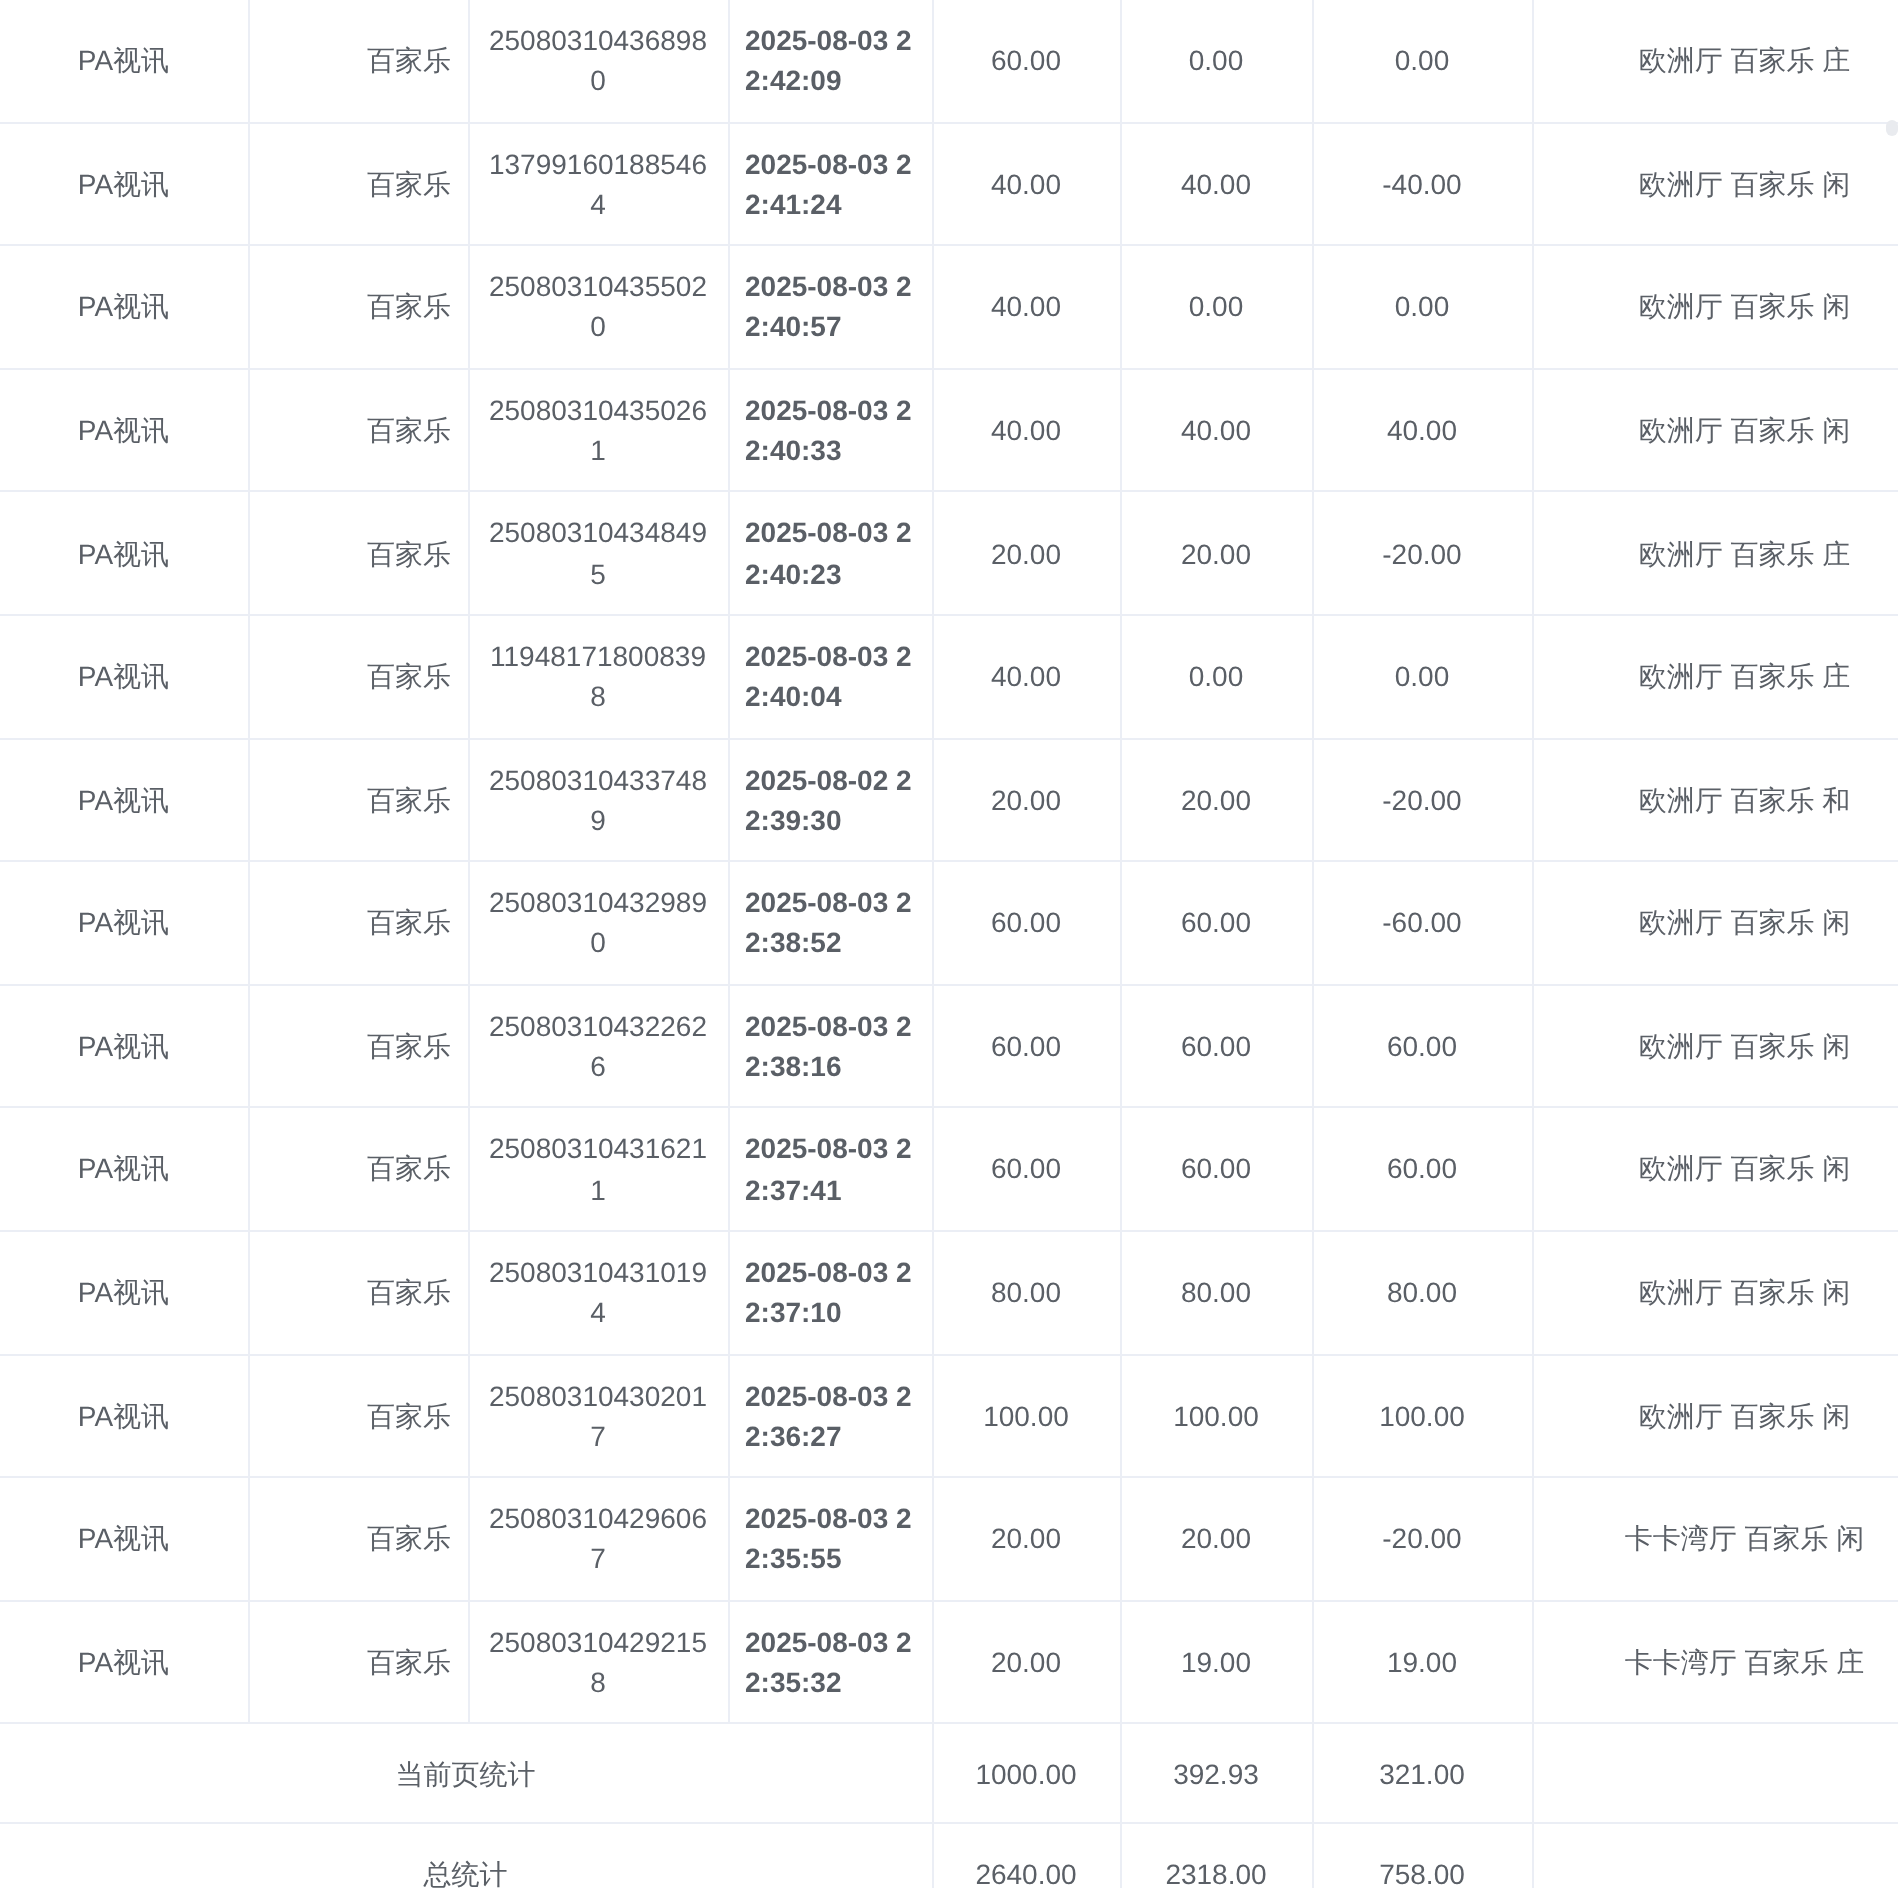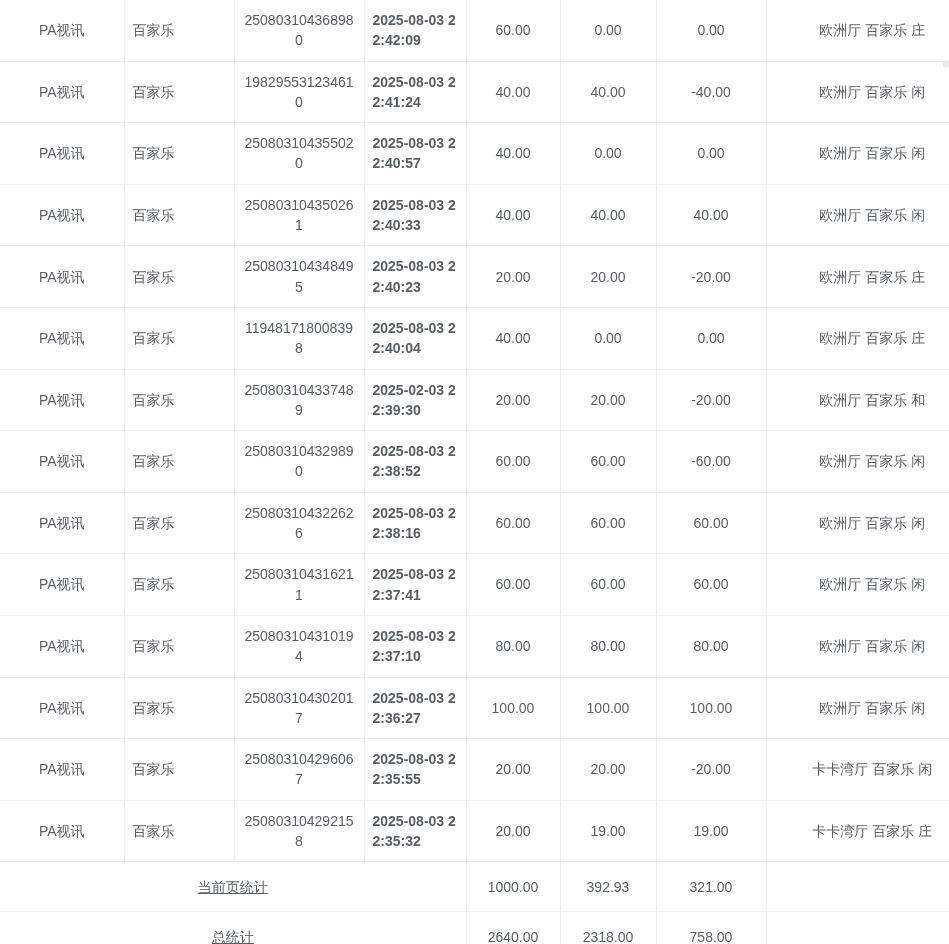--- a/index.html
+++ b/index.html
@@ -28,36 +28,35 @@
     color: #5a5f66;
     word-break: break-all;
   }
   .bet-table tr td:last-child {
     border-right: none;
   }
   .bet-table tr.data-row td {
     height: 60px;
   }
   .col-platform { width: 124px; text-align: center; }
-  .col-game     { width: 110px; text-align: left; }
+  .col-game     { width: 110px; text-align: right; }
   .col-betid    { width: 130px; text-align: center; }
   .col-time     { width: 102px; text-align: left; font-weight: bold; }
   .col-amount   { width: 94px;  text-align: center; }
   .col-valid    { width: 96px;  text-align: center; }
   .col-profit   { width: 110px; text-align: center; }
   .col-detail   { width: 212px; text-align: center; }
 
   .summary-row td {
     height: 50px;
     text-align: center;
     color: #5a5f66;
   }
   .summary-label {
     text-align: center;
-    text-decoration: underline;
   }
   .summary-row.last td {
     border-bottom: 1px solid #ebeef5;
   }
   .scroll-cap {
     position: absolute;
     right: 0;
     top: 60px;
     width: 6px;
     height: 8px;
@@ -89,21 +88,21 @@
           <td class="col-betid">250803104368980</td>
           <td class="col-time">2025-08-03 22:42:09</td>
           <td class="col-amount">60.00</td>
           <td class="col-valid">0.00</td>
           <td class="col-profit">0.00</td>
           <td class="col-detail">欧洲厅 百家乐 庄</td>
         </tr>
         <tr class="data-row">
           <td class="col-platform">PA视讯</td>
           <td class="col-game">百家乐</td>
-          <td class="col-betid">198295531234610</td>
+          <td class="col-betid">137991601885464</td>
           <td class="col-time">2025-08-03 22:41:24</td>
           <td class="col-amount">40.00</td>
           <td class="col-valid">40.00</td>
           <td class="col-profit">-40.00</td>
           <td class="col-detail">欧洲厅 百家乐 闲</td>
         </tr>
         <tr class="data-row">
           <td class="col-platform">PA视讯</td>
           <td class="col-game">百家乐</td>
           <td class="col-betid">250803104355020</td>
@@ -140,21 +139,21 @@
           <td class="col-time">2025-08-03 22:40:04</td>
           <td class="col-amount">40.00</td>
           <td class="col-valid">0.00</td>
           <td class="col-profit">0.00</td>
           <td class="col-detail">欧洲厅 百家乐 庄</td>
         </tr>
         <tr class="data-row">
           <td class="col-platform">PA视讯</td>
           <td class="col-game">百家乐</td>
           <td class="col-betid">250803104337489</td>
-          <td class="col-time">2025-02-03 22:39:30</td>
+          <td class="col-time">2025-08-02 22:39:30</td>
           <td class="col-amount">20.00</td>
           <td class="col-valid">20.00</td>
           <td class="col-profit">-20.00</td>
           <td class="col-detail">欧洲厅 百家乐 和</td>
         </tr>
         <tr class="data-row">
           <td class="col-platform">PA视讯</td>
           <td class="col-game">百家乐</td>
           <td class="col-betid">250803104329890</td>
           <td class="col-time">2025-08-03 22:38:52</td>

